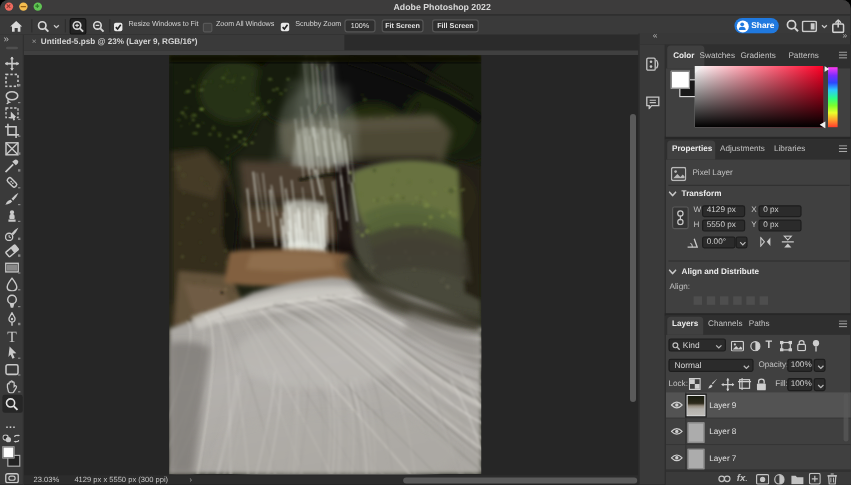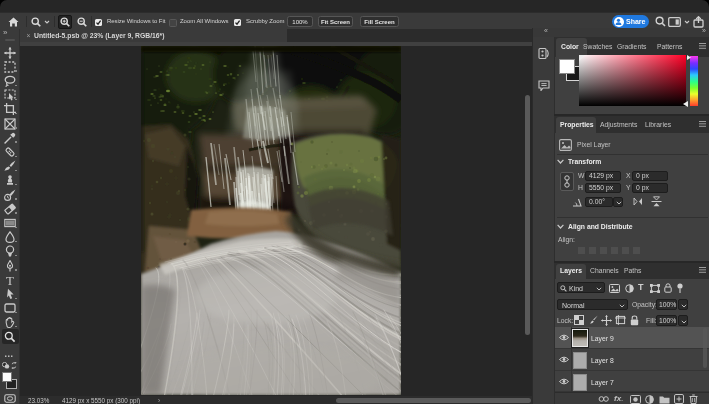--- a/index.html
+++ b/index.html
@@ -28,20 +28,38 @@
   .ptab-active{background:#404040;border-radius:3px 3px 0 0;}
   .ptxt{font-size:6.8px;color:#c3c3c3;white-space:nowrap;}
   .ptxt b{color:#ececec;}
   .field{background:#2b2b2b;border:1px solid #1d1d1d;border-radius:2px;box-sizing:border-box;color:#d2d2d2;font-size:6.8px;}
   .hsep{left:2px;width:151px;height:1px;background:#313131;}
   .hamb{width:8px;height:6px;}
 </style>
 </head>
 <body>
 <div class="win">
+  <div class="abs titlebar">
+    <div class="abs title">Adobe Photoshop 2022</div>
+    <div class="abs tl" style="left:4px;background:#ed6a5f">
+        <svg style="position:absolute;left:1.4px;top:1.4px" width="4.2" height="4.2" viewBox="0 0 4 4">
+          <path d="M0.6 0.6 L3.4 3.4 M3.4 0.6 L0.6 3.4" stroke="#8c3b32" stroke-width="0.9"></path>
+        </svg>
+      </div>
+    <div class="abs tl" style="left:16px;background:#f5bd4f">
+        <svg style="position:absolute;left:1.1px;top:2.7px" width="4.8" height="1.6" viewBox="0 0 4.8 1.6">
+          <rect width="4.8" height="1.6" rx="0.5" fill="#985f12"></rect>
+        </svg>
+      </div>
+    <div class="abs tl" style="left:27.5px;background:#61c554">
+        <svg style="position:absolute;left:1.4px;top:1.4px" width="4.2" height="4.2" viewBox="0 0 4 4">
+          <path d="M2 0.4 L2 3.6 M0.4 2 L3.6 2" stroke="#2c7a26" stroke-width="0.9"></path>
+        </svg>
+      </div>
+  </div>
   <div class="abs optbar" id="optbar">
       <svg style="position:absolute;left:8px;top:3.5px" width="11" height="10" viewBox="0 0 11 10">
         <path d="M5.5 0.5 L10.5 5 H9 V9.5 H6.8 V6.4 H4.2 V9.5 H2 V5 H0.5 Z" fill="#d8d8d8"></path>
       </svg>
 <div class="abs vsep" style="left:26px"></div>
 <svg style="position:absolute;left:31px;top:3.5px" width="10" height="10" viewBox="0 0 10 10">
         <circle cx="4.2" cy="4.2" r="3.1" fill="none" stroke="#d8d8d8" stroke-width="1.4"></circle>
         <line x1="6.6" y1="6.6" x2="9.3" y2="9.3" stroke="#d8d8d8" stroke-width="1.6"></line>
       </svg>
 <svg style="position:absolute;left:44px;top:7px" width="6" height="4" viewBox="0 0 6 4">

